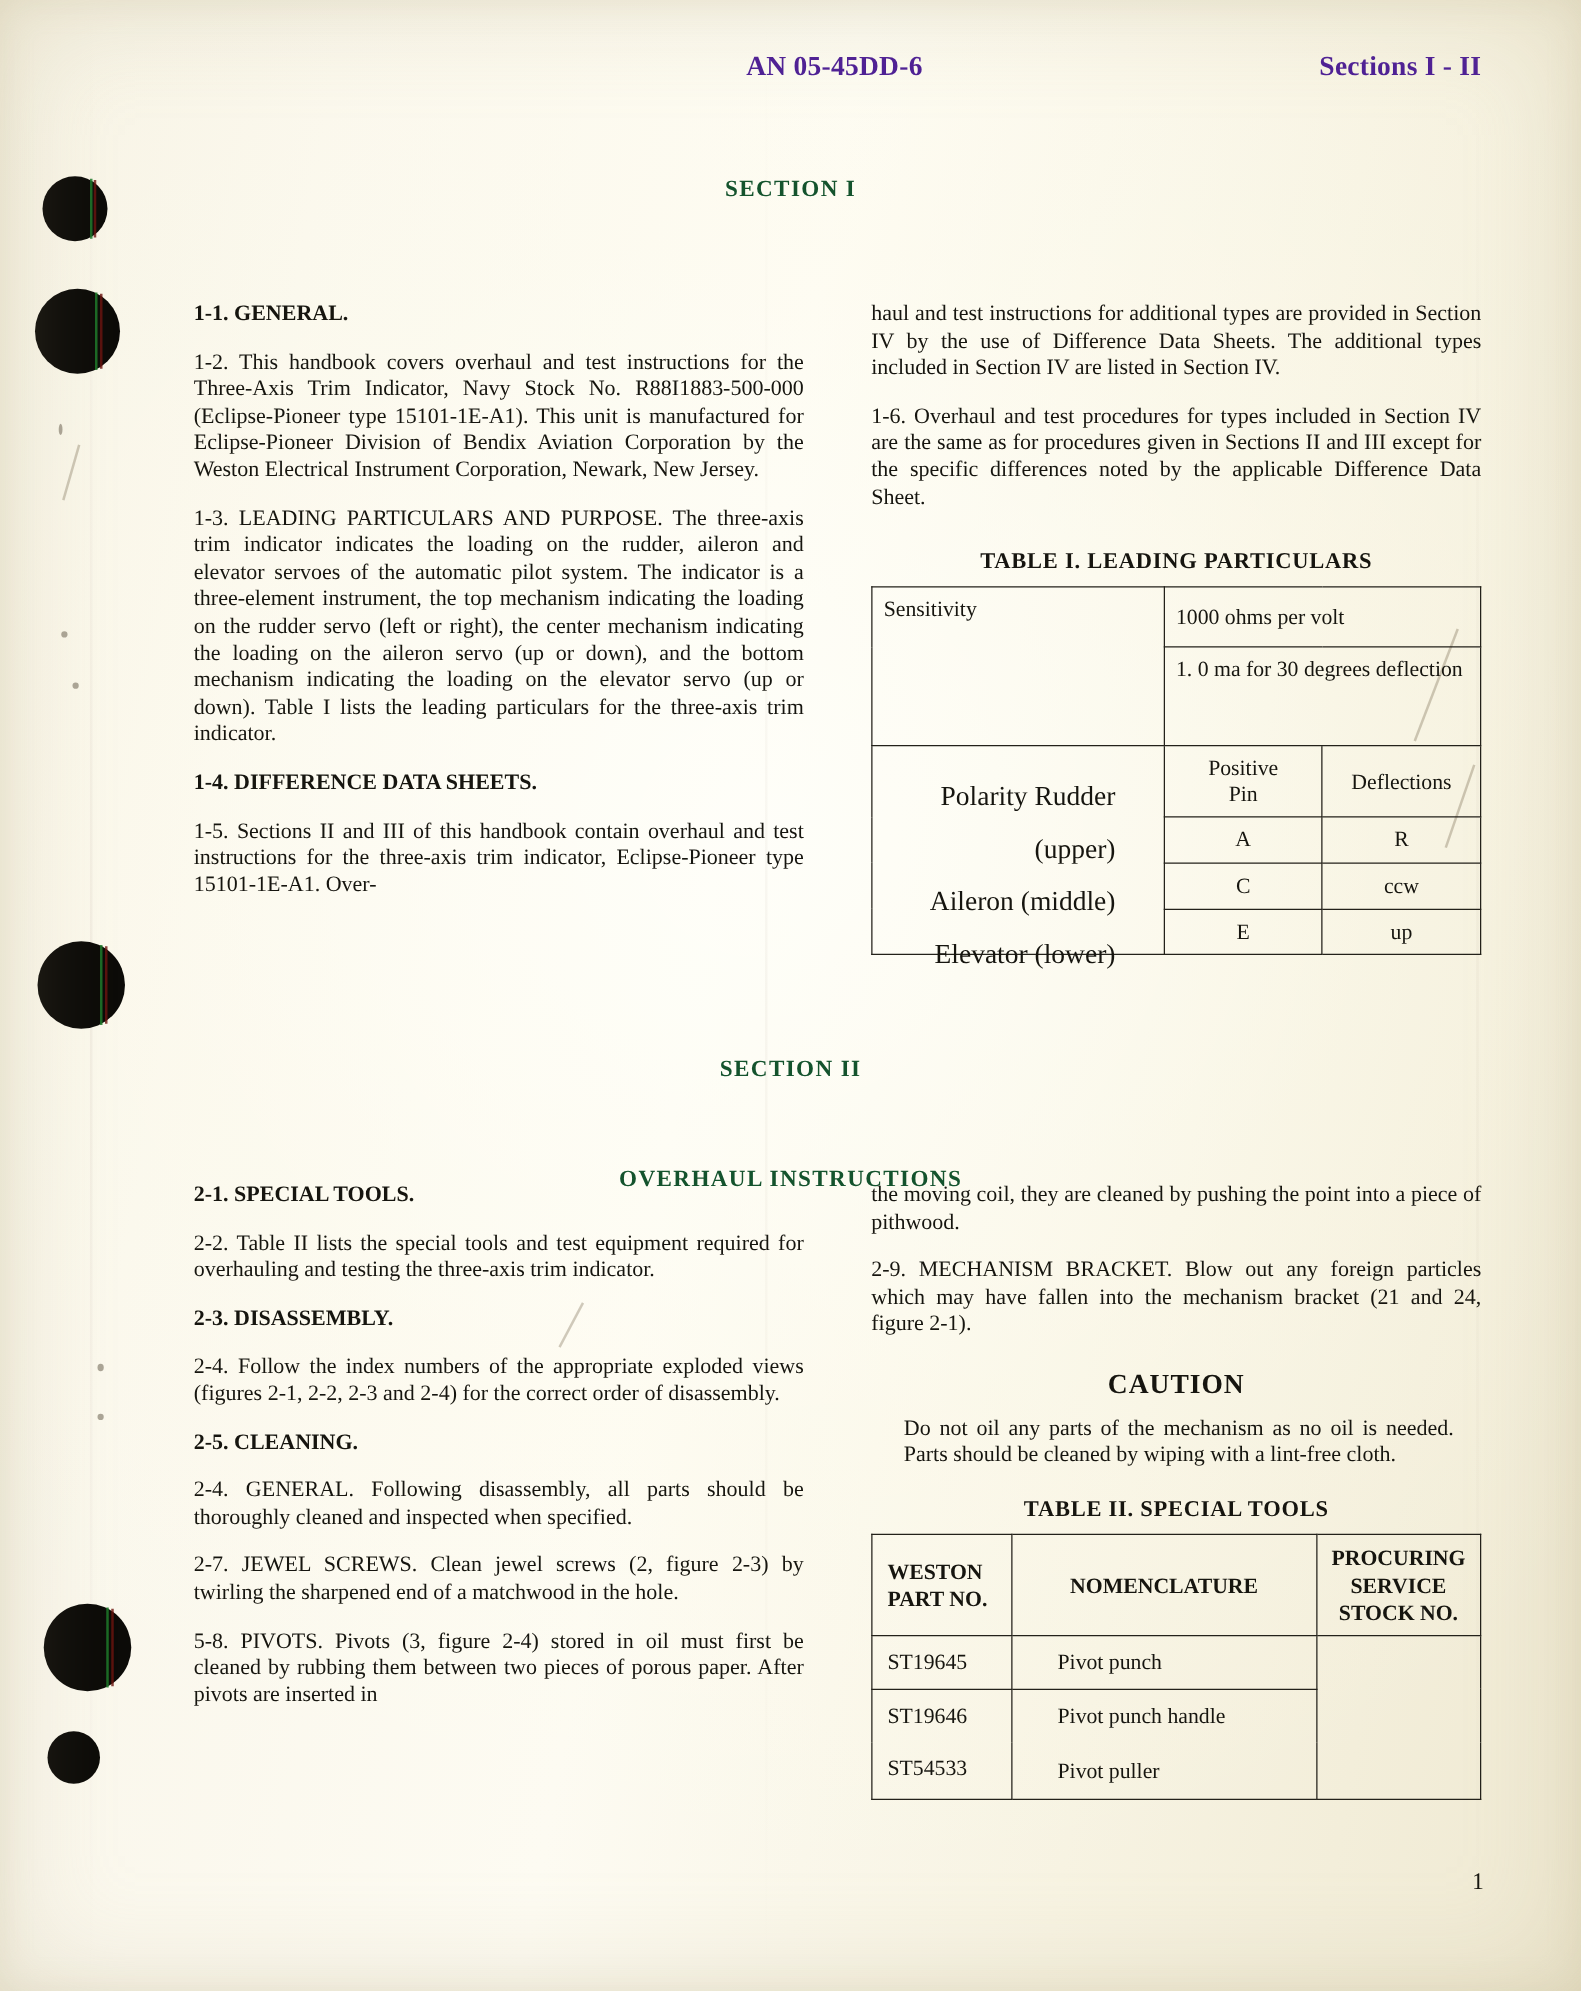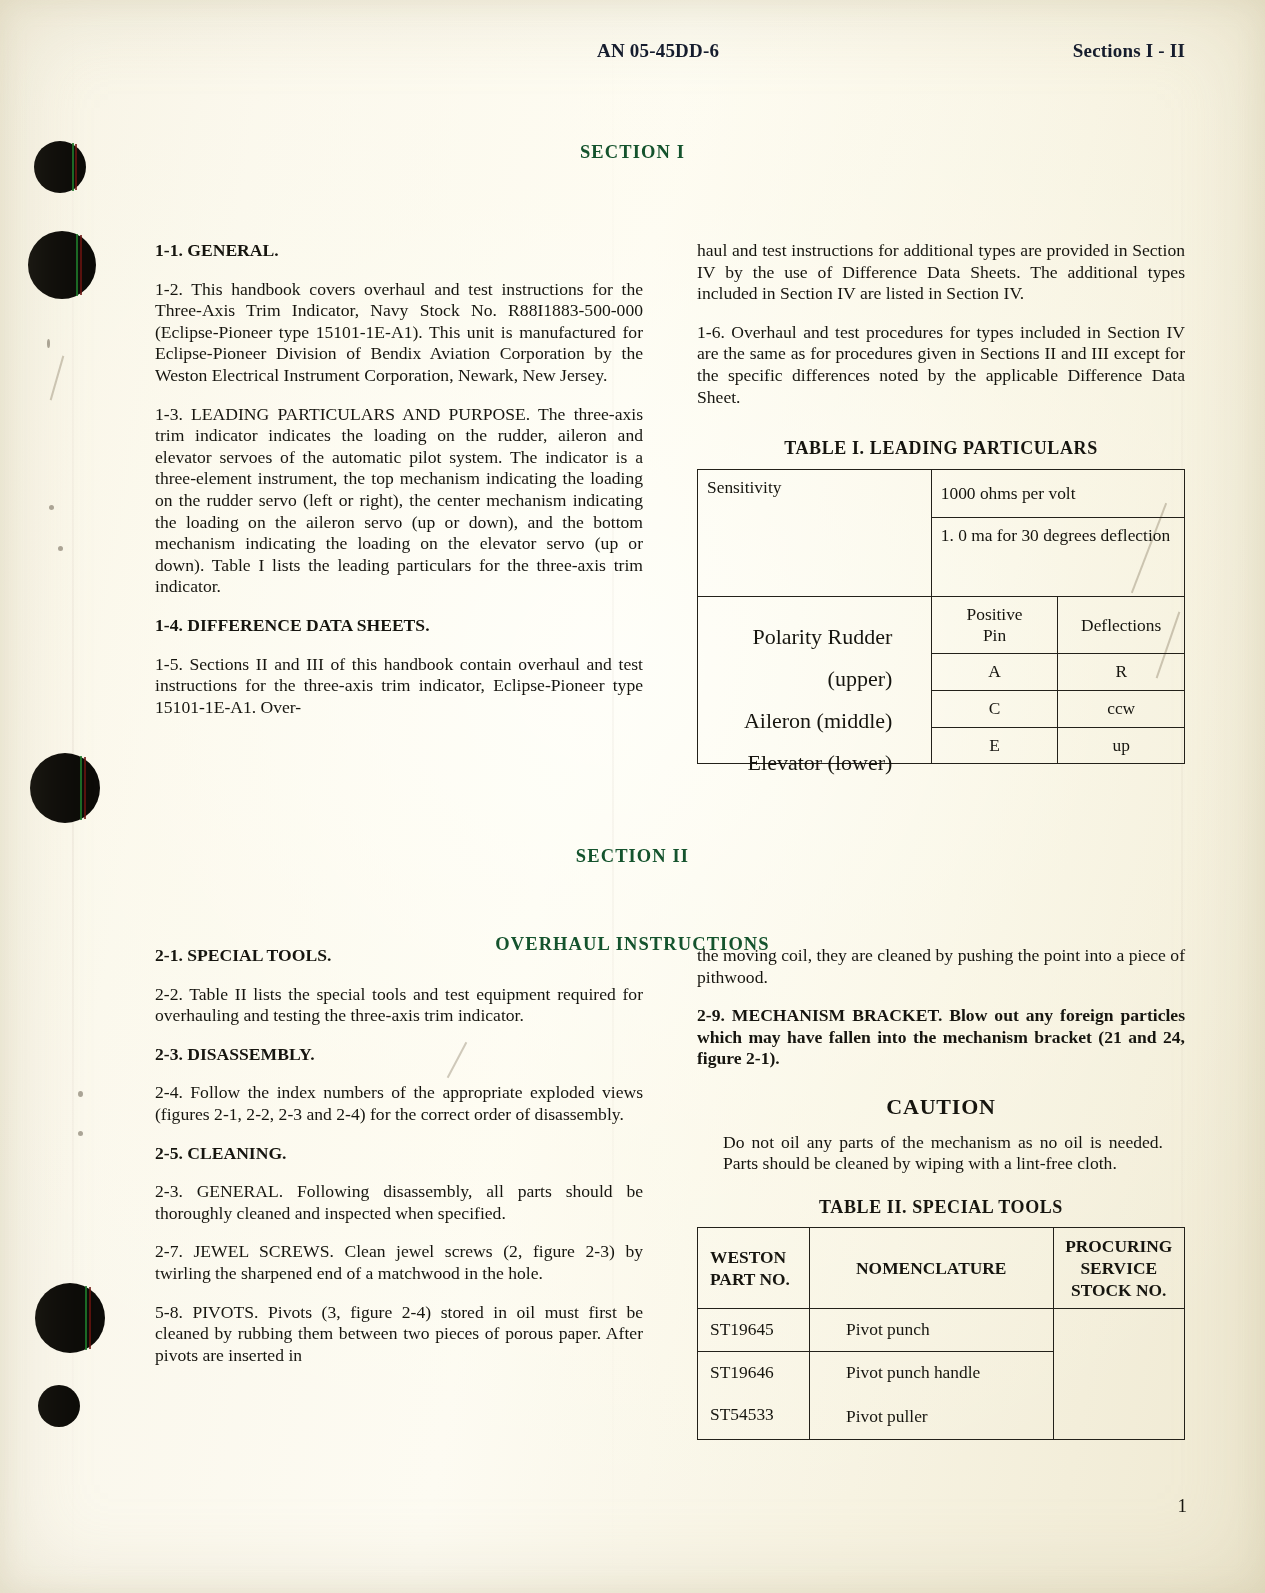--- a/index.html
+++ b/index.html
@@ -71,23 +71,23 @@
   }
 
   .running-head {
     position: absolute;
     top: 40px;
     left: 150px;
     right: 80px;
     display: flex;
     justify-content: space-between;
     align-items: baseline;
-    font-size: 19px;
+    font-size: 22px;
     font-weight: bold;
-    color: #0f172a;
+    color: #4c1d95;
     letter-spacing: .2px;
   }
   .rh-left { margin-left: 447px; }
   .rh-right { margin-right: 0px; }
 
   .centered-head {
     position: absolute;
     left: 0; right: 0;
     text-align: center;
     font-weight: bold;
@@ -288,28 +288,28 @@
     <div class="centered-head" style="top:934px;">OVERHAUL INSTRUCTIONS</div>
 
     <div class="columns" style="top:945px;">
 
       <div class="col left">
         <p class="para lbl">2-1.  SPECIAL TOOLS.</p>
         <p class="para">2-2.  Table II lists the special tools and test equipment required for overhauling and testing the three-axis trim indicator.</p>
         <p class="para lbl">2-3.  DISASSEMBLY.</p>
         <p class="para">2-4.  Follow the index numbers of the appropriate exploded views (figures 2-1, 2-2, 2-3 and 2-4) for the correct order of disassembly.</p>
         <p class="para lbl">2-5.  CLEANING.</p>
-        <p class="para">2-3. GENERAL.  Following disassembly, all parts should be thoroughly cleaned and inspected when specified.</p>
+        <p class="para">2-4. GENERAL.  Following disassembly, all parts should be thoroughly cleaned and inspected when specified.</p>
         <p class="para">2-7.  JEWEL SCREWS.  Clean jewel screws (2, figure 2-3) by twirling the sharpened end of a matchwood in the hole.</p>
         <p class="para last">5-8.  PIVOTS.  Pivots (3, figure 2-4) stored in oil must first be cleaned by rubbing them between two pieces of porous paper.  After pivots are inserted in</p>
       </div>
 
       <div class="col right">
         <p class="para">the moving coil, they are cleaned by pushing the point into a piece of pithwood.</p>
-        <p class="para" style="margin-bottom:26px;font-weight:bold;">2-9.  MECHANISM BRACKET.  Blow out any foreign particles which may have fallen into the mechanism bracket (21 and 24, figure 2-1).</p>
+        <p class="para" style="margin-bottom:26px;">2-9.  MECHANISM BRACKET.  Blow out any foreign particles which may have fallen into the mechanism bracket (21 and 24, figure 2-1).</p>
 
         <div class="caution-head">CAUTION</div>
         <div class="caution-body">Do not oil any parts of the mechanism as no oil is needed.  Parts should be cleaned by wiping with a lint-free cloth.</div>
 
         <div class="tbl-caption" style="margin-top:22px;">TABLE II.   SPECIAL TOOLS</div>
         <table class="doc">
           <thead>
             <tr>
               <th style="width:23%; line-height:22px; text-align:left; padding-left:12px;">
                 <span style="font-weight:bold;">WESTON</span><br>

